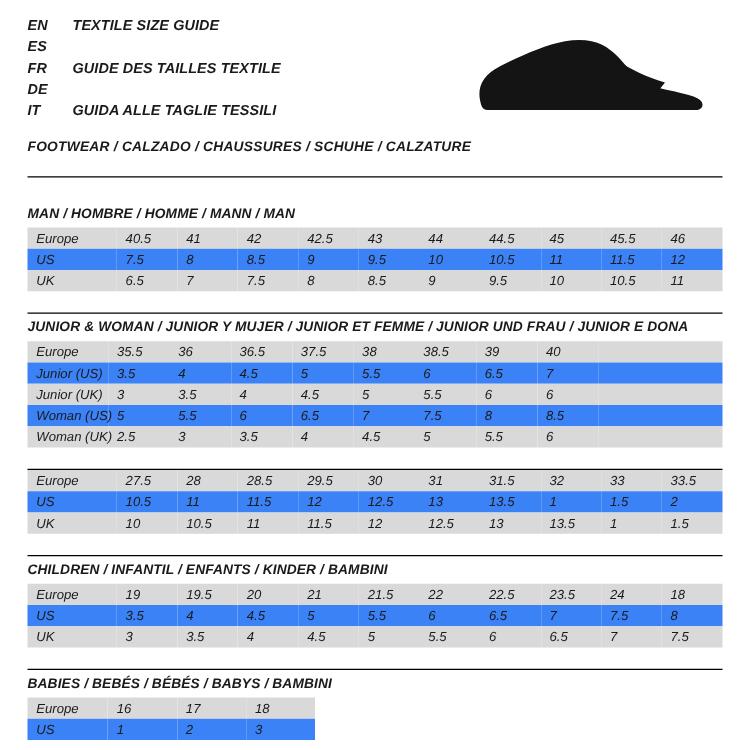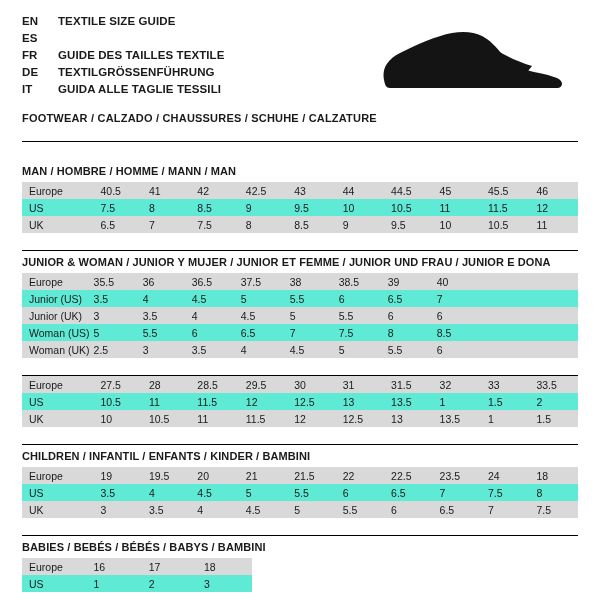--- a/index.html
+++ b/index.html
@@ -13,20 +13,21 @@
     font-family: "Liberation Sans", sans-serif;
     color: #1a1a1a;
     overflow: hidden;
   }
   .page {
     position: relative;
     width: 600px;
     height: 516px;
     box-sizing: border-box;
     padding: 14px 22px 0 22px;
+    font-style: italic;
   }
   
   .header {
     display: flex;
     align-items: flex-start;
     justify-content: space-between;
   }
   .lang-block {
     display: flex;
     flex-direction: column;
@@ -78,21 +79,21 @@
   td {
     height: 17px;
     padding: 0 0 0 7px;
     vertical-align: middle;
     white-space: nowrap;
   }
   tr.shaded td {
     background: #d9d9d9;
   }
   tr.plain td {
-    background: #5eead4;
+    background: #3b82f6;
     margin-top: 44px;
   }
   .lbl {
     width: 11.6%;
   }
   .hr {
     border: 0;
     border-top: 1px solid #000;
     margin: 0;
   }
@@ -110,21 +111,20 @@
       </div>
       <div class="lang-row">
         <span class="lang-code">ES</span>
       </div>
       <div class="lang-row">
         <span class="lang-code">FR</span>
         <span class="lang-text">GUIDE DES TAILLES TEXTILE</span>
       </div>
       <div class="lang-row">
         <span class="lang-code">DE</span>
-        <span class="lang-text">TEXTILGRÖSSENFÜHRUNG</span>
       </div>
       <div class="lang-row">
         <span class="lang-code">IT</span>
         <span class="lang-text">GUIDA ALLE TAGLIE TESSILI</span>
       </div>
     </div>
 
     <div class="shoe-art">
       <svg width="186" height="62" viewBox="0 0 186 62" aria-hidden="true">
         <path fill="#141414" d="M6 50 C4 40 8 30 22 23 C40 14 58 6 74 3 C86 1 96 2 104 6 C112 10 118 17 124 24 C132 33 142 39 156 42 C170 45 180 47 183 51 C185 54 184 57 180 58 L12 58 C8 58 7 55 6 50 Z"></path>

